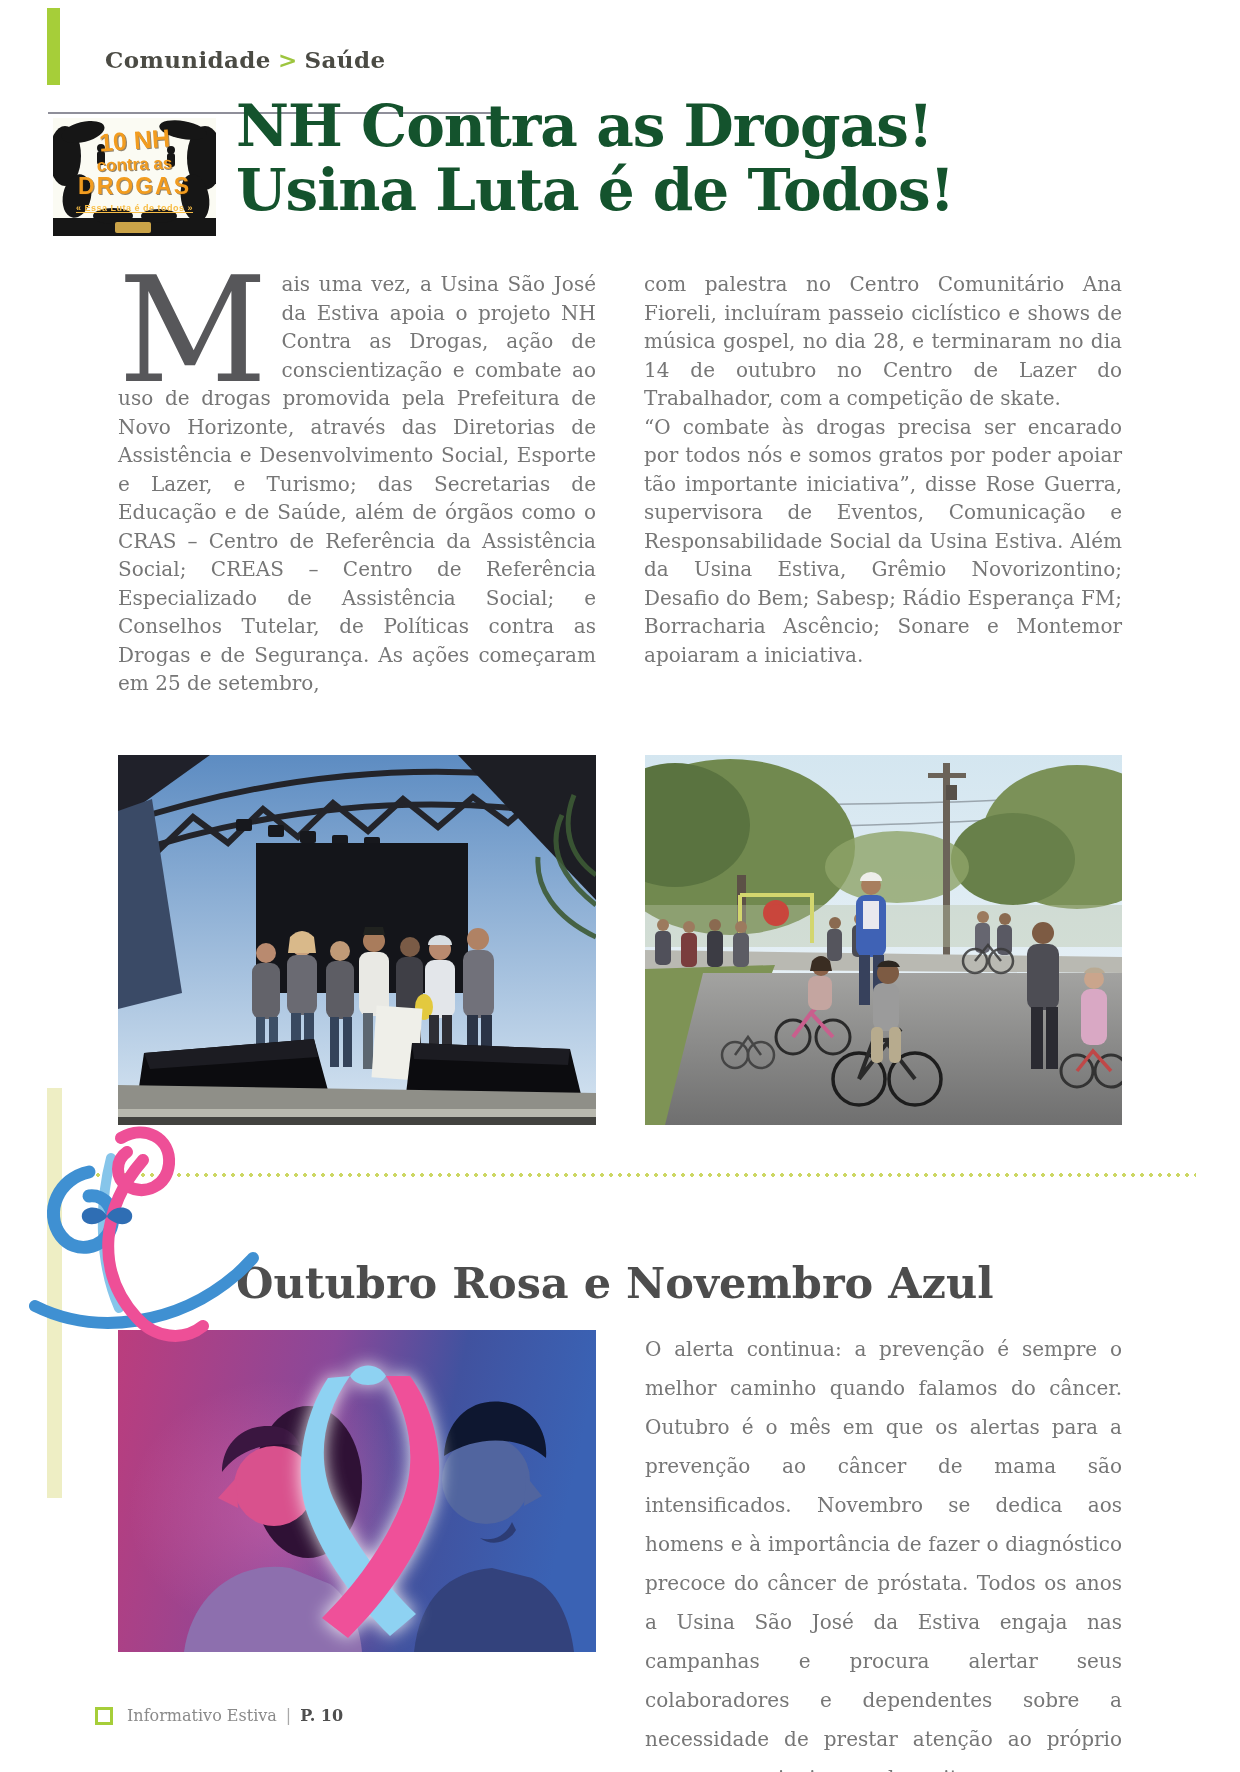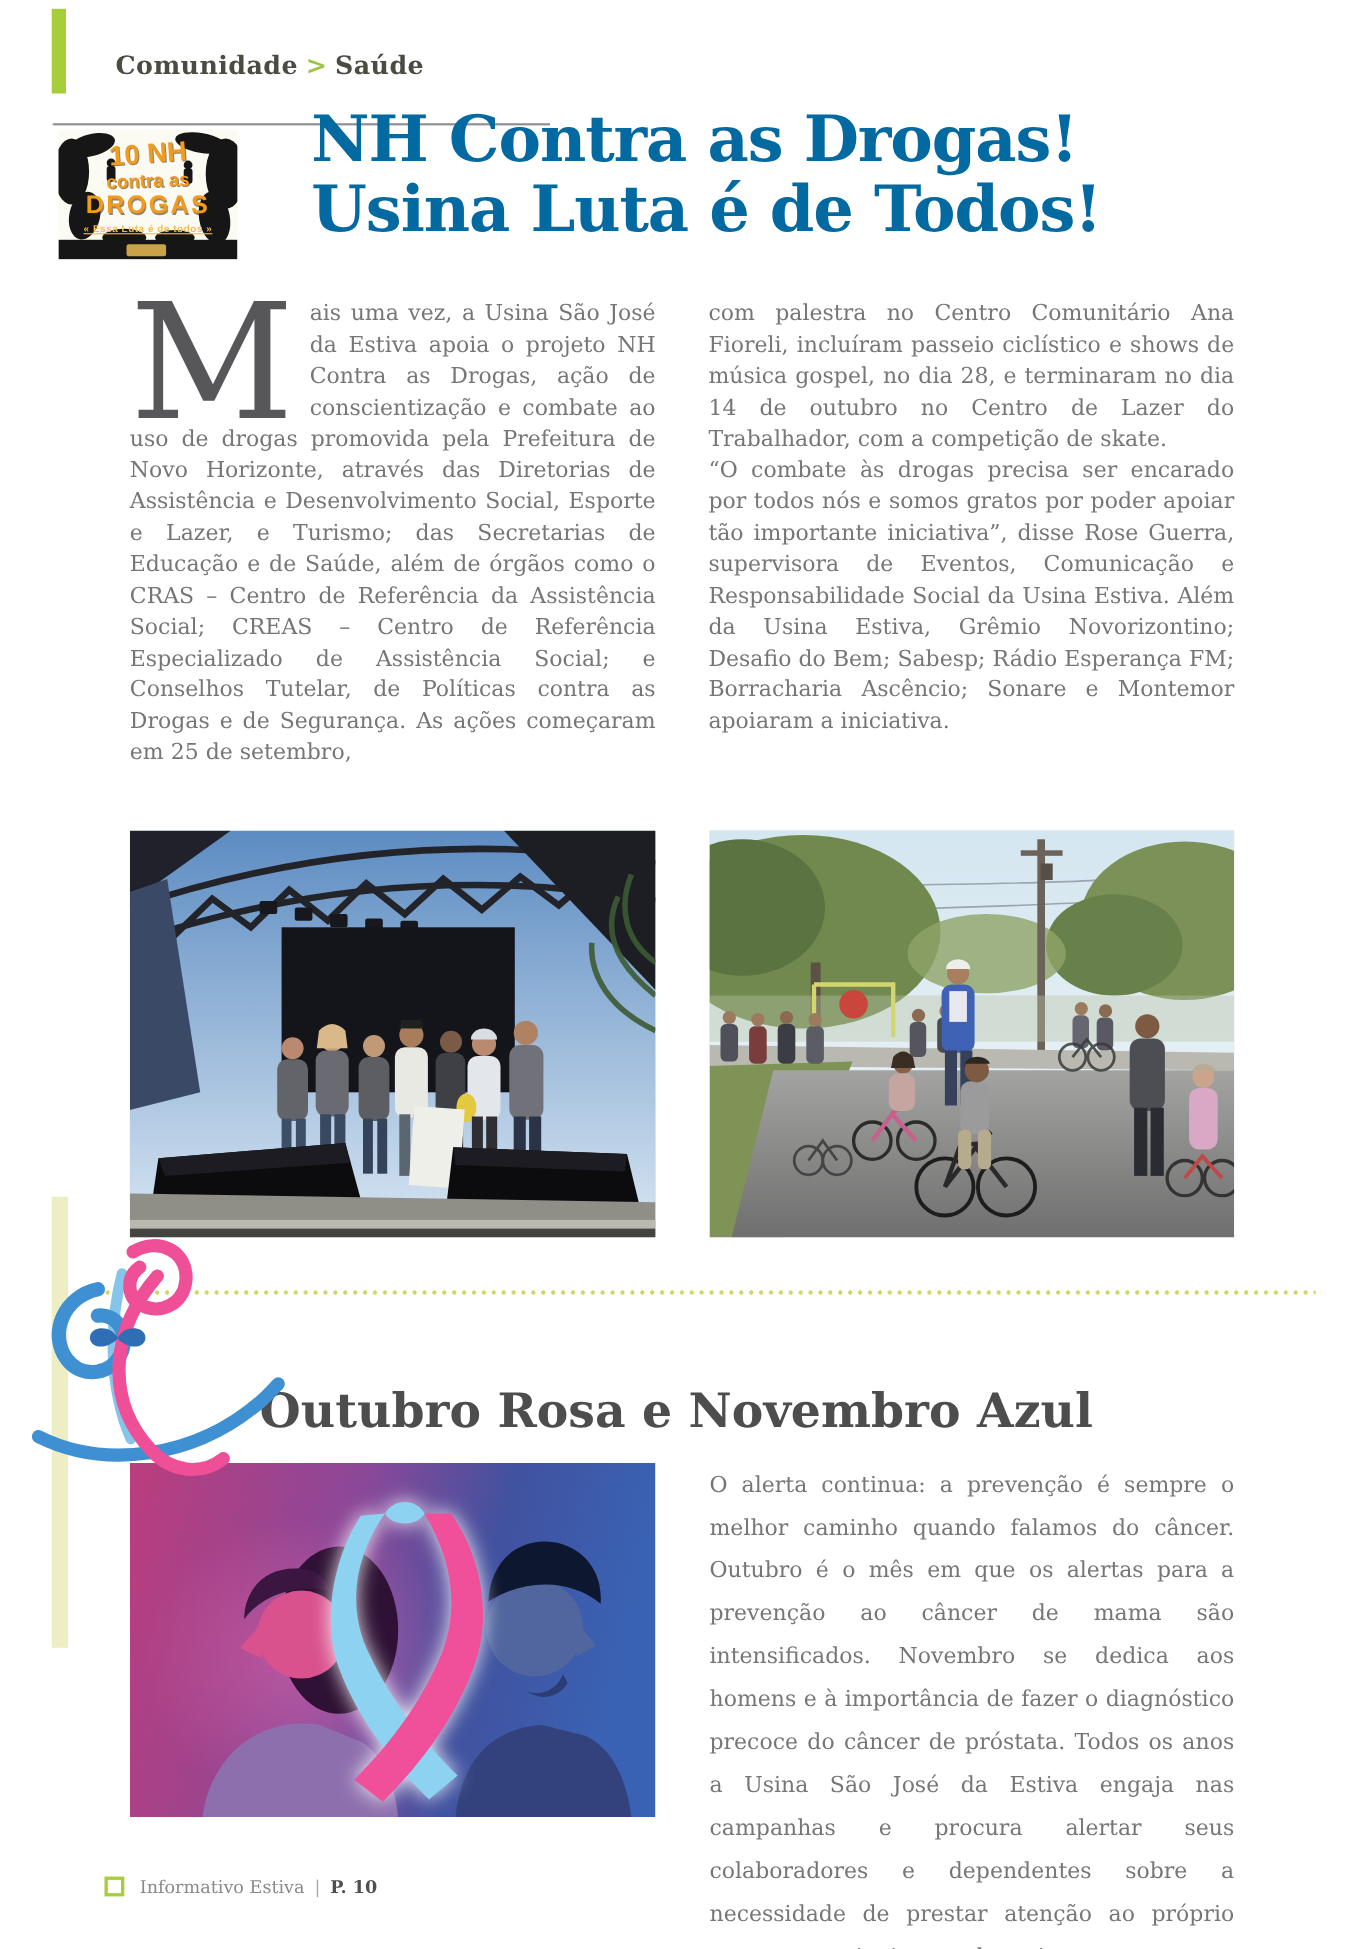--- a/index.html
+++ b/index.html
@@ -18,21 +18,21 @@
   .logo svg{position:absolute;left:0;top:0;width:100%;height:100%;}
   .logo-text{position:absolute;width:100%;text-align:center;
              font-family:"Liberation Sans", sans-serif;font-weight:bold;color:#f29c1f;
              text-shadow:1px 1px 0 rgba(60,35,0,.55);line-height:1;}
   .logo-l1{top:10px;font-size:25px;transform:rotate(-4deg);}
   .logo-l2{top:38px;font-size:17px;transform:rotate(-2deg);}
   .logo-l3{top:57px;font-size:23px;letter-spacing:2px;}
   .logo-l4{top:86px;font-size:9px;color:#f7bc45;text-shadow:none;letter-spacing:.5px;text-decoration:underline;}
 
   .main-title{position:absolute;left:236px;top:94px;font-size:58px;line-height:64px;
-              font-weight:bold;color:#0369a1;letter-spacing:-1px;white-space:nowrap;margin-left:47px;}
+              font-weight:bold;color:#14532d;letter-spacing:-1px;white-space:nowrap;}
 
   .columns{position:absolute;left:118px;top:270px;width:1004px;display:flex;gap:48px;}
   .col{width:478px;font-size:20px;line-height:28.5px;color:#767676;text-align:justify;}
   .col p{margin:0;}
   .dropcap{float:left;font-size:146px;line-height:104px;padding:8px 14px 0 0;color:#57575a;}
 
   .photo{position:absolute;top:755px;height:370px;overflow:hidden;background:#cfd9e2;}
   .photo.left{left:118px;width:478px;}
   .photo.right{left:645px;width:477px;}
   .photo svg{display:block;width:100%;height:100%;}
@@ -49,21 +49,21 @@
                  color:#4d4d4d;white-space:nowrap;}
 
   .awareness{position:absolute;left:118px;top:1330px;width:478px;height:322px;overflow:hidden;}
   .awareness svg{display:block;width:100%;height:100%;}
   .glowg{filter:drop-shadow(0 0 9px rgba(255,255,255,.9));}
 
   .section-body{position:absolute;left:645px;top:1330px;width:477px;font-size:20px;
                 line-height:39px;color:#767676;text-align:justify;}
   .section-body p{margin:0;}
 
-  .page-footer{position:absolute;left:48px;top:1706px;display:flex;
+  .page-footer{position:absolute;left:48px;top:1706px;display:flex;align-items:center;
                font-size:16px;color:#8a8a8a;padding-left:47px;}
   .footer-square{width:12px;height:12px;border:3px solid #a6ce39;background:#fff;margin-right:14px;}
   .page-footer .fsep{color:#a9a9a9;padding:0 9px;}
   .page-footer .pg{font-weight:bold;color:#4f4f4f;}
 </style>
 </head>
 <body>
 
 <div class="page">
 

